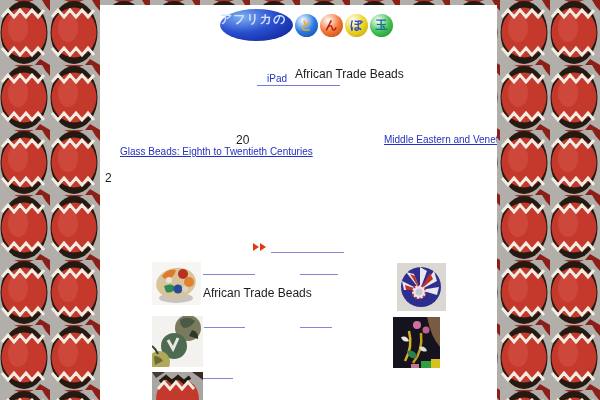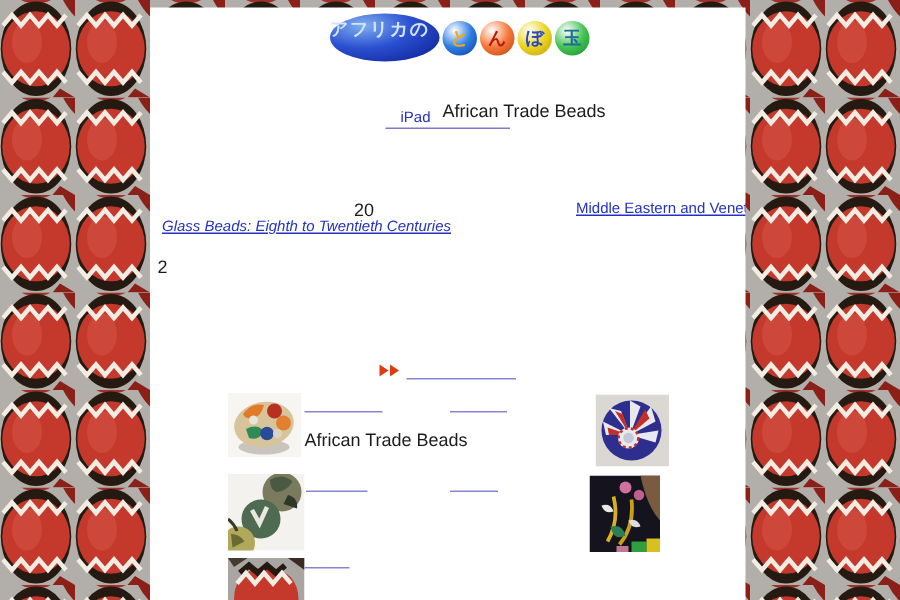--- a/index.html
+++ b/index.html
@@ -28,21 +28,21 @@
   
   .t { font-size:12px; color:#1c1c1c; white-space:nowrap; }
   a.lnk { font-size:10px; color:#2331c4; text-decoration:underline; white-space:nowrap; cursor:pointer; }
   .blank-link { display:inline-block; height:12px; border-bottom:1px solid #8585d8; cursor:pointer; }
 
   .page-title   { left:195px; top:62px; }
   .ipad-link    { left:157px; top:68px; width:83px; font-size:10px; color:#2331c4;
                   border-bottom:1px solid #7a7ad0; text-indent:10px; height:13px; cursor:pointer; }
   .num-top      { left:136px; top:128px; }
   .me-link      { left:284px; top:129px; }
-  .gb-link      { left:8px;   top:141px;font-style:italic; }
+  .gb-link      { left:20px;   top:141px; }
   .num-bottom   { left:5px;   top:166px; }
 
   .promo-row    { left:153px; top:236px; display:flex; align-items:flex-end; gap:5px; }
   .arrows { display:flex; gap:1px; align-items:center; padding-bottom:2px; }
   .tri { width:0; height:0; border-left:6px solid #e03a10;
          border-top:4px solid transparent; border-bottom:4px solid transparent; }
   .w73 { width:73px; } .w52 { width:52px; } .w38 { width:38px; }
   .w41 { width:41px; } .w32 { width:32px; } .w30 { width:30px; }
 
   .row1-img       { left:52px;  top:257px; }

